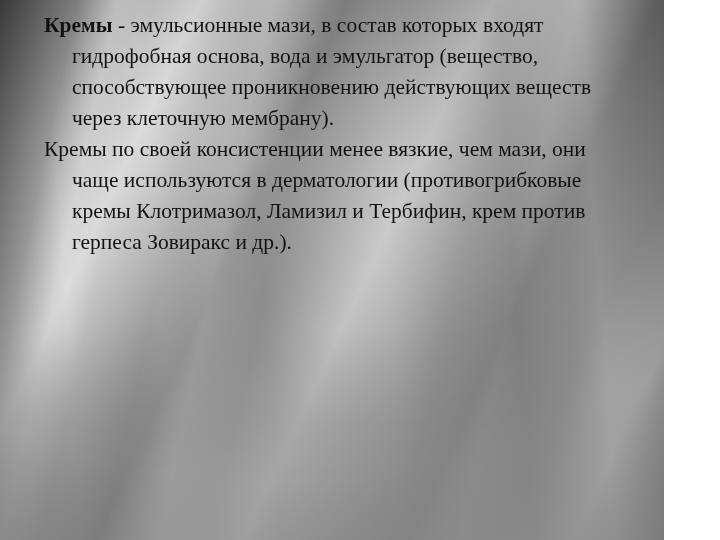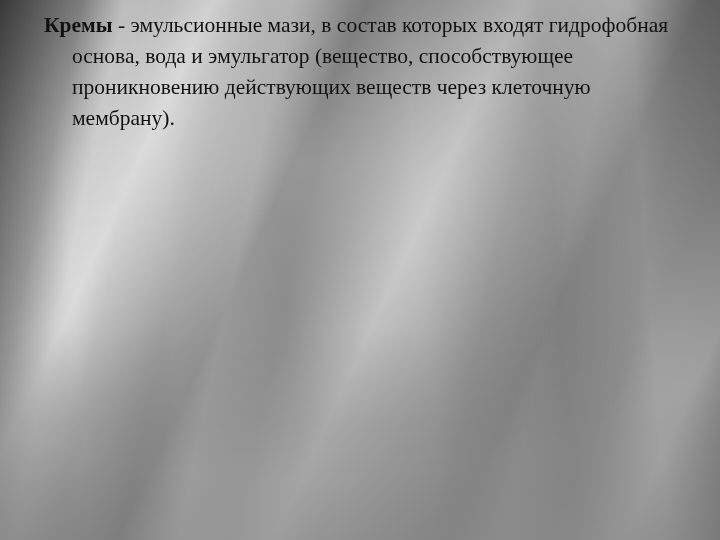--- a/index.html
+++ b/index.html
@@ -9,21 +9,21 @@
   }
   body {
     width: 720px;
     height: 540px;
     overflow: hidden;
     font-family: "Liberation Serif", "DejaVu Serif", serif;
   }
 
   .slide {
     position: relative;
-    width: 720px;
+    width: 664px;
     height: 540px;
     box-sizing: border-box;
     background-color: #8d8d8d;
     overflow: hidden;
   }
 
   
   .bg-base {
     position: absolute;
     inset: 0;
@@ -132,15 +132,18 @@
   <div class="bg-streak-b"></div>
   <div class="bg-vignette"></div>
   <div class="bg-bottom-fade"></div>
 
   <div class="content">
 
     <p class="para">
       <span class="lead first-line-out">Кремы</span><span> - эмульсионные мази, в состав которых входят гидрофобная основа, вода и эмульгатор (вещество, способствующее проникновению действующих веществ через клеточную мембрану).</span>
     </p>
 
+    <p class="para">
+      <span class="first-line-out">Кремы по своей консистенции менее вязкие, чем мази, они чаще используются в дерматологии (противогрибковые кремы Клотримазол, Ламизил и Тербифин, крем против герпеса Зовиракс и др.).</span>
+    </p>
 
   </div>
 </div>
 
 </body></html>

